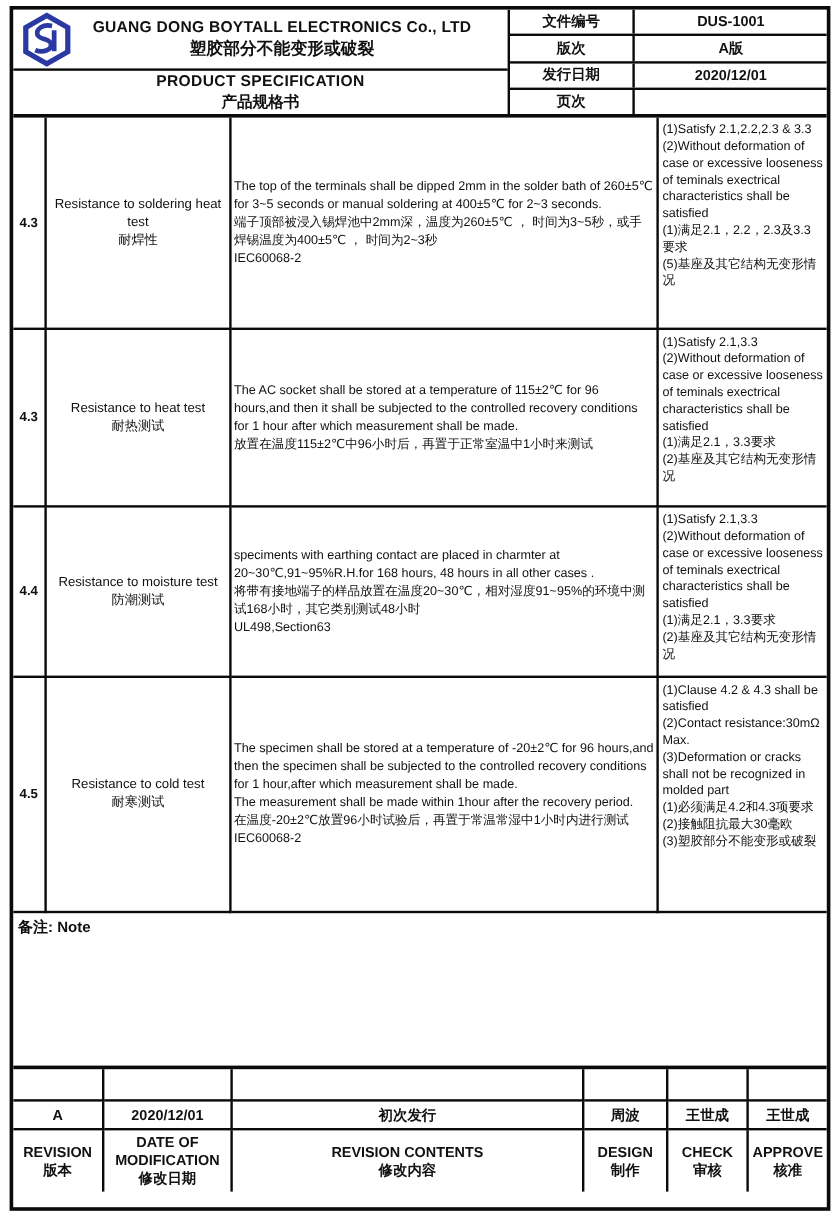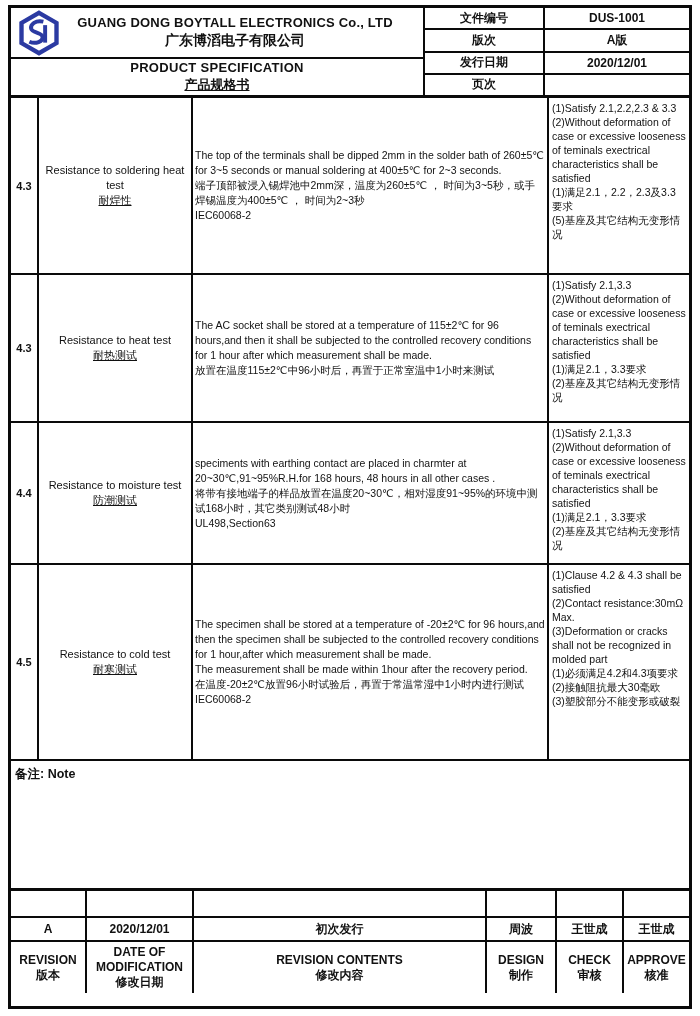--- a/index.html
+++ b/index.html
@@ -17,36 +17,36 @@
   
   .header { display: flex; border-bottom: 3px solid #0a0a0a; height: 90px; }
   .header-left { width: 414px; border-right: 2px solid #0a0a0a; display: flex; flex-direction: column; }
   .company-box { height: 52px; border-bottom: 2px solid #0a0a0a; display: flex; align-items: center; }
   .logo-wrap { width: 56px; display: flex; justify-content: center; align-items: center; }
   .company-text { flex: 1; text-align: center; padding-right: 20px; }
   .company-en { font-weight: bold; font-size: 13px; letter-spacing: 0.2px; }
   .company-cn { font-weight: bold; font-size: 14px; margin-top: 2px; }
   .prodspec-box { height: 36px; display: flex; flex-direction: column; justify-content: center; text-align: center; }
   .title-en { font-weight: bold; font-size: 13px; letter-spacing: 0.3px; }
-  .title-cn { font-weight: bold; font-size: 13px; margin-top: 1px; text-decoration: underline; }
+  .title-cn { font-weight: bold; font-size: 13px; margin-top: 1px; }
 
   .header-right { flex: 1; display: flex; flex-direction: column; }
   .info-row { display: flex; flex: 1; border-bottom: 2px solid #0a0a0a; }
   .info-row:last-child { border-bottom: none; }
-  .info-label { width: 120px; border-right: 2px solid #0a0a0a; display: flex; align-items: center; justify-content: center; font-weight: bold; font-size: 12px; }
+  .info-label { width: 104px; border-right: 2px solid #0a0a0a; display: flex; align-items: center; justify-content: center; font-weight: bold; font-size: 12px; }
   .info-value { flex: 1; display: flex; align-items: center; justify-content: center; font-weight: bold; font-size: 12px; white-space: pre; }
 
   
   table.spec { width: 100%; border-collapse: collapse; table-layout: fixed; }
   table.spec td { border: 2px solid #0a0a0a; font-size: 10.5px; }
   table.spec td.c-no { text-align: center; vertical-align: middle; font-size: 11px; font-weight: bold; }
   table.spec td.c-name { text-align: center; vertical-align: middle; padding: 2px 6px; line-height: 15px; font-size: 11px; }
   table.spec td.c-desc { vertical-align: middle; padding: 4px 2px; line-height: 15px; white-space: pre-line; }
   table.spec td.c-req { vertical-align: top; padding: 3px 3px; line-height: 14px; white-space: pre-line; }
-  .name-cn { display: block; text-decoration: underline; }
+  .name-cn { display: block; }
 
   
   .note-box { height: 130px; border-bottom: 3px solid #0a0a0a; padding: 3px 4px; }
   .note-label { font-weight: bold; font-size: 12.5px; }
 
   
   table.rev { width: 100%; border-collapse: collapse; table-layout: fixed; }
   table.rev td { border: 2px solid #0a0a0a; text-align: center; vertical-align: middle; font-weight: bold; }
   table.rev tr.empty td { height: 26px; }
   table.rev tr.data td { height: 24px; font-size: 12px; }
@@ -72,21 +72,21 @@
       <div class="company-box">
         <div class="logo-wrap">
           <svg class="logo-svg" width="42" height="46" viewBox="0 0 48 52">
             <path d="M24 3 L44 14.5 V37.5 L24 49 L4 37.5 V14.5 Z" fill="none" stroke-width="5"></path>
             <path d="M29 13 c-9 -2 -15 3 -14 8 c1 5 12 4 13 9 c1 6 -8 9 -15 6" fill="none" stroke-width="4.5"></path>
             <path d="M31 17 V37" fill="none" stroke-width="4.5"></path>
           </svg>
         </div>
         <div class="company-text">
           <div class="company-en">GUANG DONG BOYTALL ELECTRONICS Co., LTD</div>
-          <div class="company-cn">广东博滔电子有限公司</div>
+          <div class="company-cn">塑胶部分不能变形或破裂</div>
         </div>
       </div>
       <div class="prodspec-box">
         <div class="title-en">PRODUCT SPECIFICATION</div>
         <div class="title-cn">产品规格书</div>
       </div>
     </div>
     <div class="header-right">
       <div class="info-row">
         <div class="info-label">文件编号</div>

